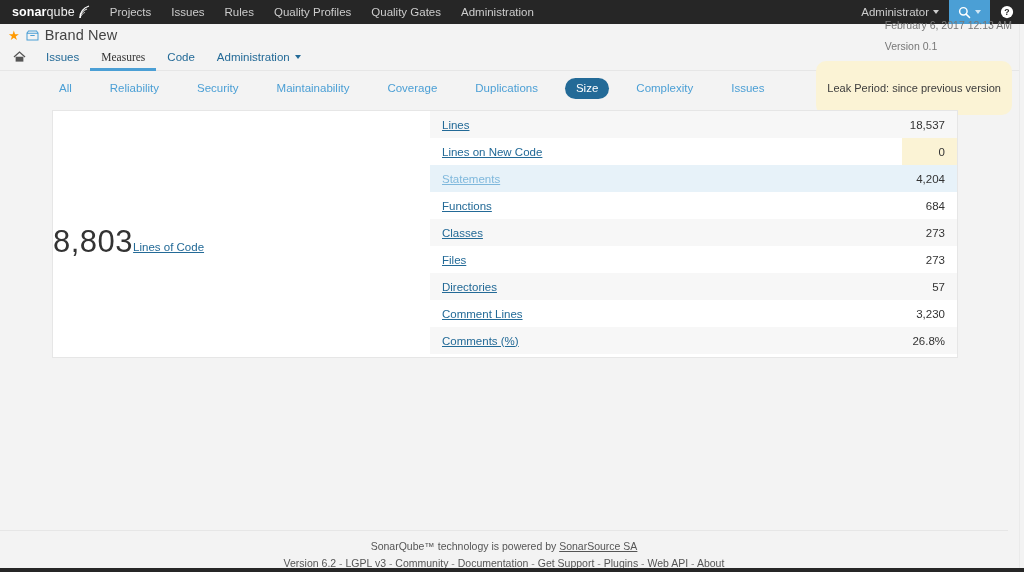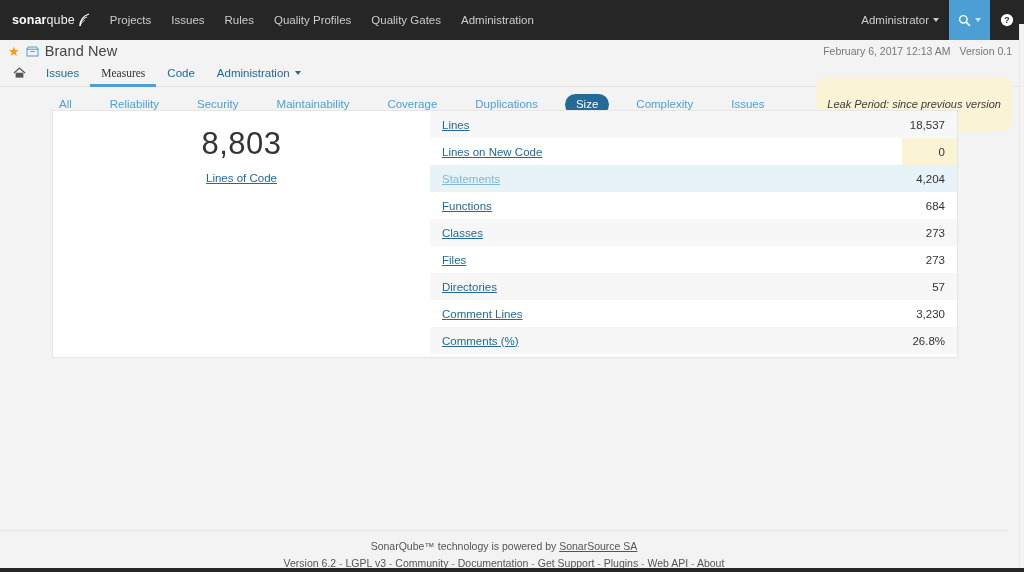--- a/index.html
+++ b/index.html
@@ -7,21 +7,21 @@
     width: 1024px; height: 572px;
     font-family: "Liberation Sans", sans-serif;
     background: #f3f3f3;
     overflow: hidden;
     -webkit-font-smoothing: antialiased;
   }
   .page { position: relative; width: 1024px; height: 572px; background: #f3f3f3; }
 
   
   .topnav {
-    height: 40px; background: #262626; display: flex; align-items: stretch;
+    height: 24px; background: #262626; display: flex; align-items: stretch;
     color: #fff; position: relative;
   }
   .logo-wrap {
     display: flex; align-items: center; padding: 0 10px 0 12px; gap: 2px;
   }
   .logo-text { font-size: 12.5px; letter-spacing: .1px; line-height: 1; }
   .logo-text b { font-weight: bold; }
   .logo-text span { font-weight: normal; color: #eee; }
   .logo-wave { margin-left: 1px; display: block; }
   .topnav-menu { display: flex; align-items: stretch; }
@@ -48,21 +48,21 @@
 
   
   .proj-header {
     height: 22px; background: #f3f3f3; display: flex; align-items: center;
     padding: 0 12px 0 8px; position: relative; border-bottom: 0;
   }
   .star { color: #f90; font-size: 13px; line-height: 1; margin-right: 6px; cursor: pointer; }
   .proj-icon { margin-right: 6px; display: block; }
   .proj-title { font-size: 14.5px; color: #444; font-weight: normal; letter-spacing: .1px; }
   .proj-meta {
-    margin-left: auto; font-size: 10.5px; color: #777; display: flex; gap: 9px; white-space: nowrap;
+    margin-left: auto; font-size: 10.5px; color: #777; display: flex; gap: 9px; white-space: nowrap; flex-direction: column;
   }
 
   
   .subnav {
     height: 25px; background: #f3f3f3; border-bottom: 1px solid #e6e6e6;
     display: flex; align-items: stretch; padding-left: 6px;
   }
   .subnav a {
     display: flex; align-items: center; padding: 0 11px; font-size: 11.5px;
     color: #236a97; text-decoration: none; border-bottom: 3px solid transparent;
@@ -77,30 +77,30 @@
     position: relative;
   }
   .tabs { display: flex; align-items: center; gap: 16px; }
   .tabs a {
     font-size: 11.5px; color: #4b9fd5; text-decoration: none;
     padding: 4px 11px; border-radius: 11px; white-space: nowrap; line-height: 13px;
   }
   .tabs a.active { background: #236a97; color: #fff; }
   .leak-badge {
     margin-left: auto; background: #fbf3d5; color: #3c3c3c;
-    font-size: 11px; padding: 21px 11px; border-radius: 10px; white-space: nowrap; font-style: italic;
+    font-size: 11px; padding: 21px 11px; border-radius: 10px; white-space: nowrap;
   }
 
   
   .card {
     position: absolute; left: 52px; top: 110px; width: 906px; height: 248px;
     background: #fff; border: 1px solid #e6e6e6; display: flex;
   }
   .card-left {
-    width: 377px; flex: none; display: flex; flex-direction: column;
+    width: 377px; flex: none; display: flex; flex-direction: row;
     align-items: center; padding-top: 15px; border-right: 0;
   }
   .big-number {
     font-size: 31px; color: #333; font-weight: normal; letter-spacing: .5px; line-height: 1.15;
   }
   .big-label {
     margin-top: 10px; font-size: 11.5px; color: #236a97;
     text-decoration: underline; cursor: pointer;
   }
   .card-right { flex: 1; display: flex; flex-direction: column; }

